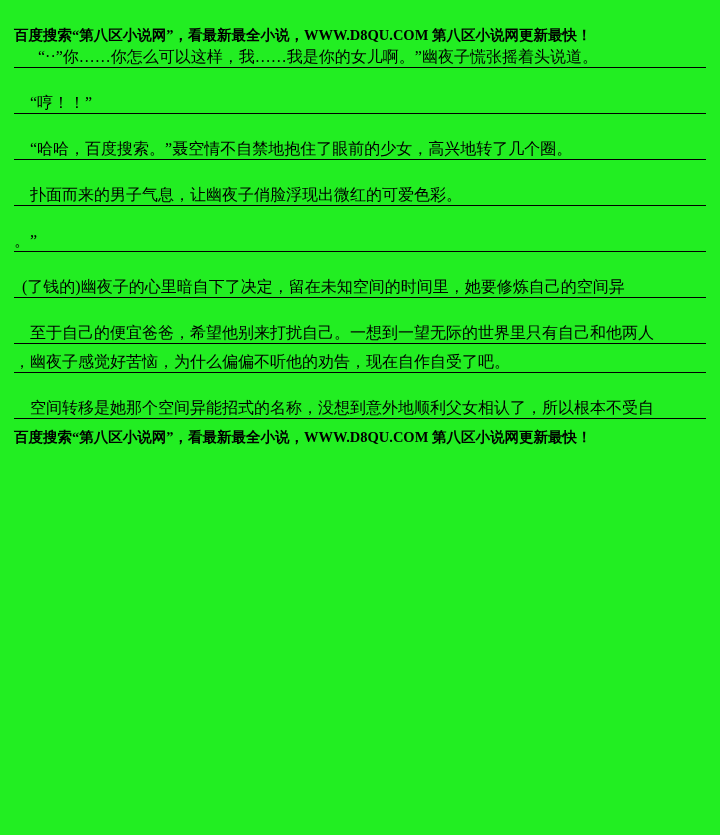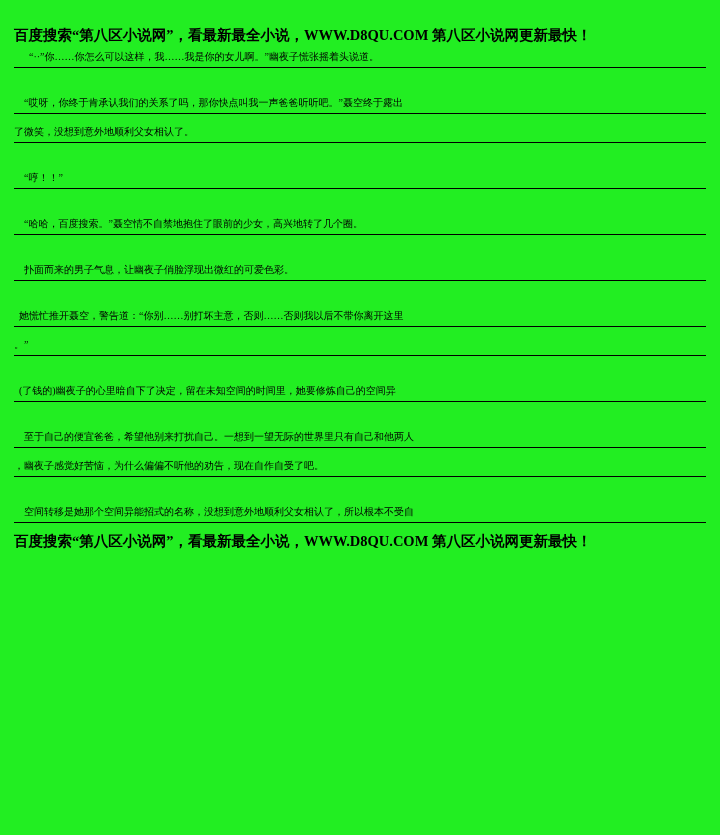--- a/index.html
+++ b/index.html
@@ -26,21 +26,21 @@
     font-weight: bold;
     line-height: 1.35;
     white-space: nowrap;
     letter-spacing: 0px;
     margin-bottom: 2px;
   }
   .banner-bottom {
     margin-top: 0px;
   }
   .body-text {
-    font-size: 10px;
+    font-size: 16px;
     line-height: 1.0;
   }
   
   .para {
     margin: 0;
   }
   .para.gap-before {
     margin-top: 26px;
   }
   .line {
@@ -60,40 +60,35 @@
 <div class="page">
 
   <div class="banner">百度搜索“第八区小说网”，看最新最全小说，WWW.D8QU.COM  第八区小说网更新最快！</div>
 
   <div class="body-text">
 
     <div class="para">
       <span class="line">      “··”你……你怎么可以这样，我……我是你的女儿啊。”幽夜子慌张摇着头说道。</span>
     </div>
 
-    <div class="para gap-before">
-      <span class="line">    “哎呀，你终于肯承认我们的关系了吗，那你快点叫我一声爸爸听听吧。”聂空终于露出</span>
-      <span class="line">了微笑，没想到意外地顺利父女相认了。</span>
-    </div>
 
     <div class="para gap-before">
       <span class="line">    “哼！！”</span>
     </div>
 
 
     <div class="para gap-before">
       <span class="line">    “哈哈，百度搜索。”聂空情不自禁地抱住了眼前的少女，高兴地转了几个圈。</span>
     </div>
 
     <div class="para gap-before">
       <span class="line">    扑面而来的男子气息，让幽夜子俏脸浮现出微红的可爱色彩。</span>
     </div>
 
     <div class="para gap-before">
-      <span class="line">  她慌忙推开聂空，警告道：“你别……别打坏主意，否则……否则我以后不带你离开这里</span>
       <span class="line">。”</span>
     </div>
 
     <div class="para gap-before">
       <span class="line">  (了钱的)幽夜子的心里暗自下了决定，留在未知空间的时间里，她要修炼自己的空间异</span>
     </div>
 
     <div class="para gap-before">
       <span class="line">    至于自己的便宜爸爸，希望他别来打扰自己。一想到一望无际的世界里只有自己和他两人</span>
       <span class="line">，幽夜子感觉好苦恼，为什么偏偏不听他的劝告，现在自作自受了吧。</span>

